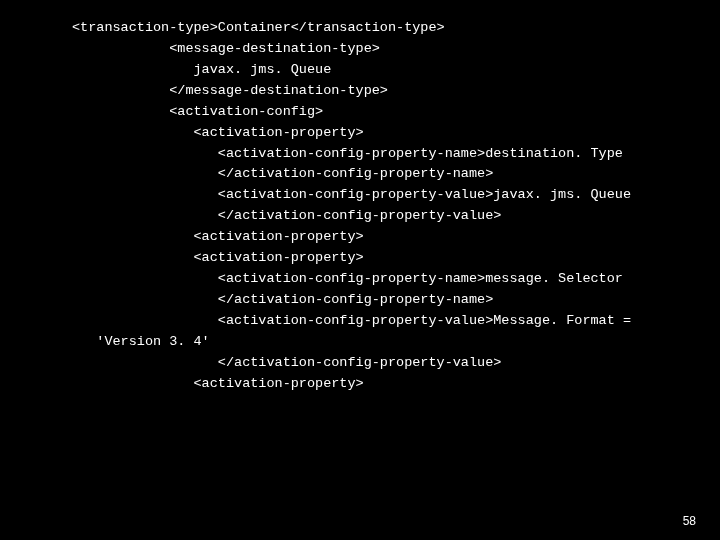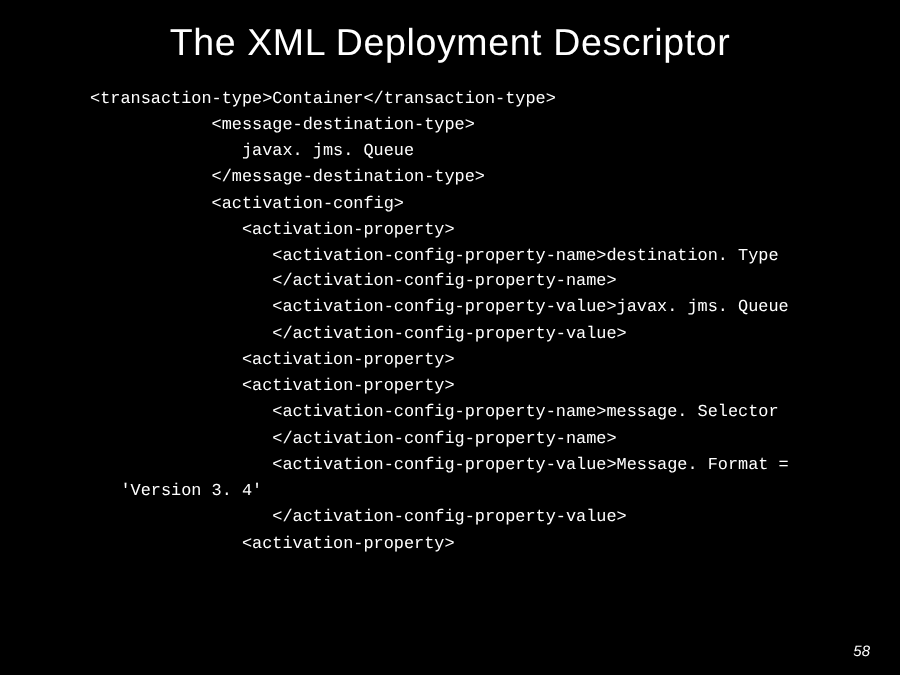--- a/index.html
+++ b/index.html
@@ -34,28 +34,26 @@
     white-space: pre;
     margin-left: 44px;
   }
   .pagenum {
     position: absolute;
     right: 24px;
     bottom: 12px;
     color: #fff;
     font-family: Arial, Helvetica, sans-serif;
     font-size: 12px;
-    font-style: italic;
   }
 </style>
 </head>
 <body>
 
 <div class="slide">
-  <h1 class="title">The XML Deployment Descriptor</h1>
   <div class="code">&lt;transaction-type&gt;Container&lt;/transaction-type&gt;
             &lt;message-destination-type&gt;
                javax. jms. Queue
             &lt;/message-destination-type&gt;
             &lt;activation-config&gt;
                &lt;activation-property&gt;
                   &lt;activation-config-property-name&gt;destination. Type
                   &lt;/activation-config-property-name&gt;
                   &lt;activation-config-property-value&gt;javax. jms. Queue
                   &lt;/activation-config-property-value&gt;

